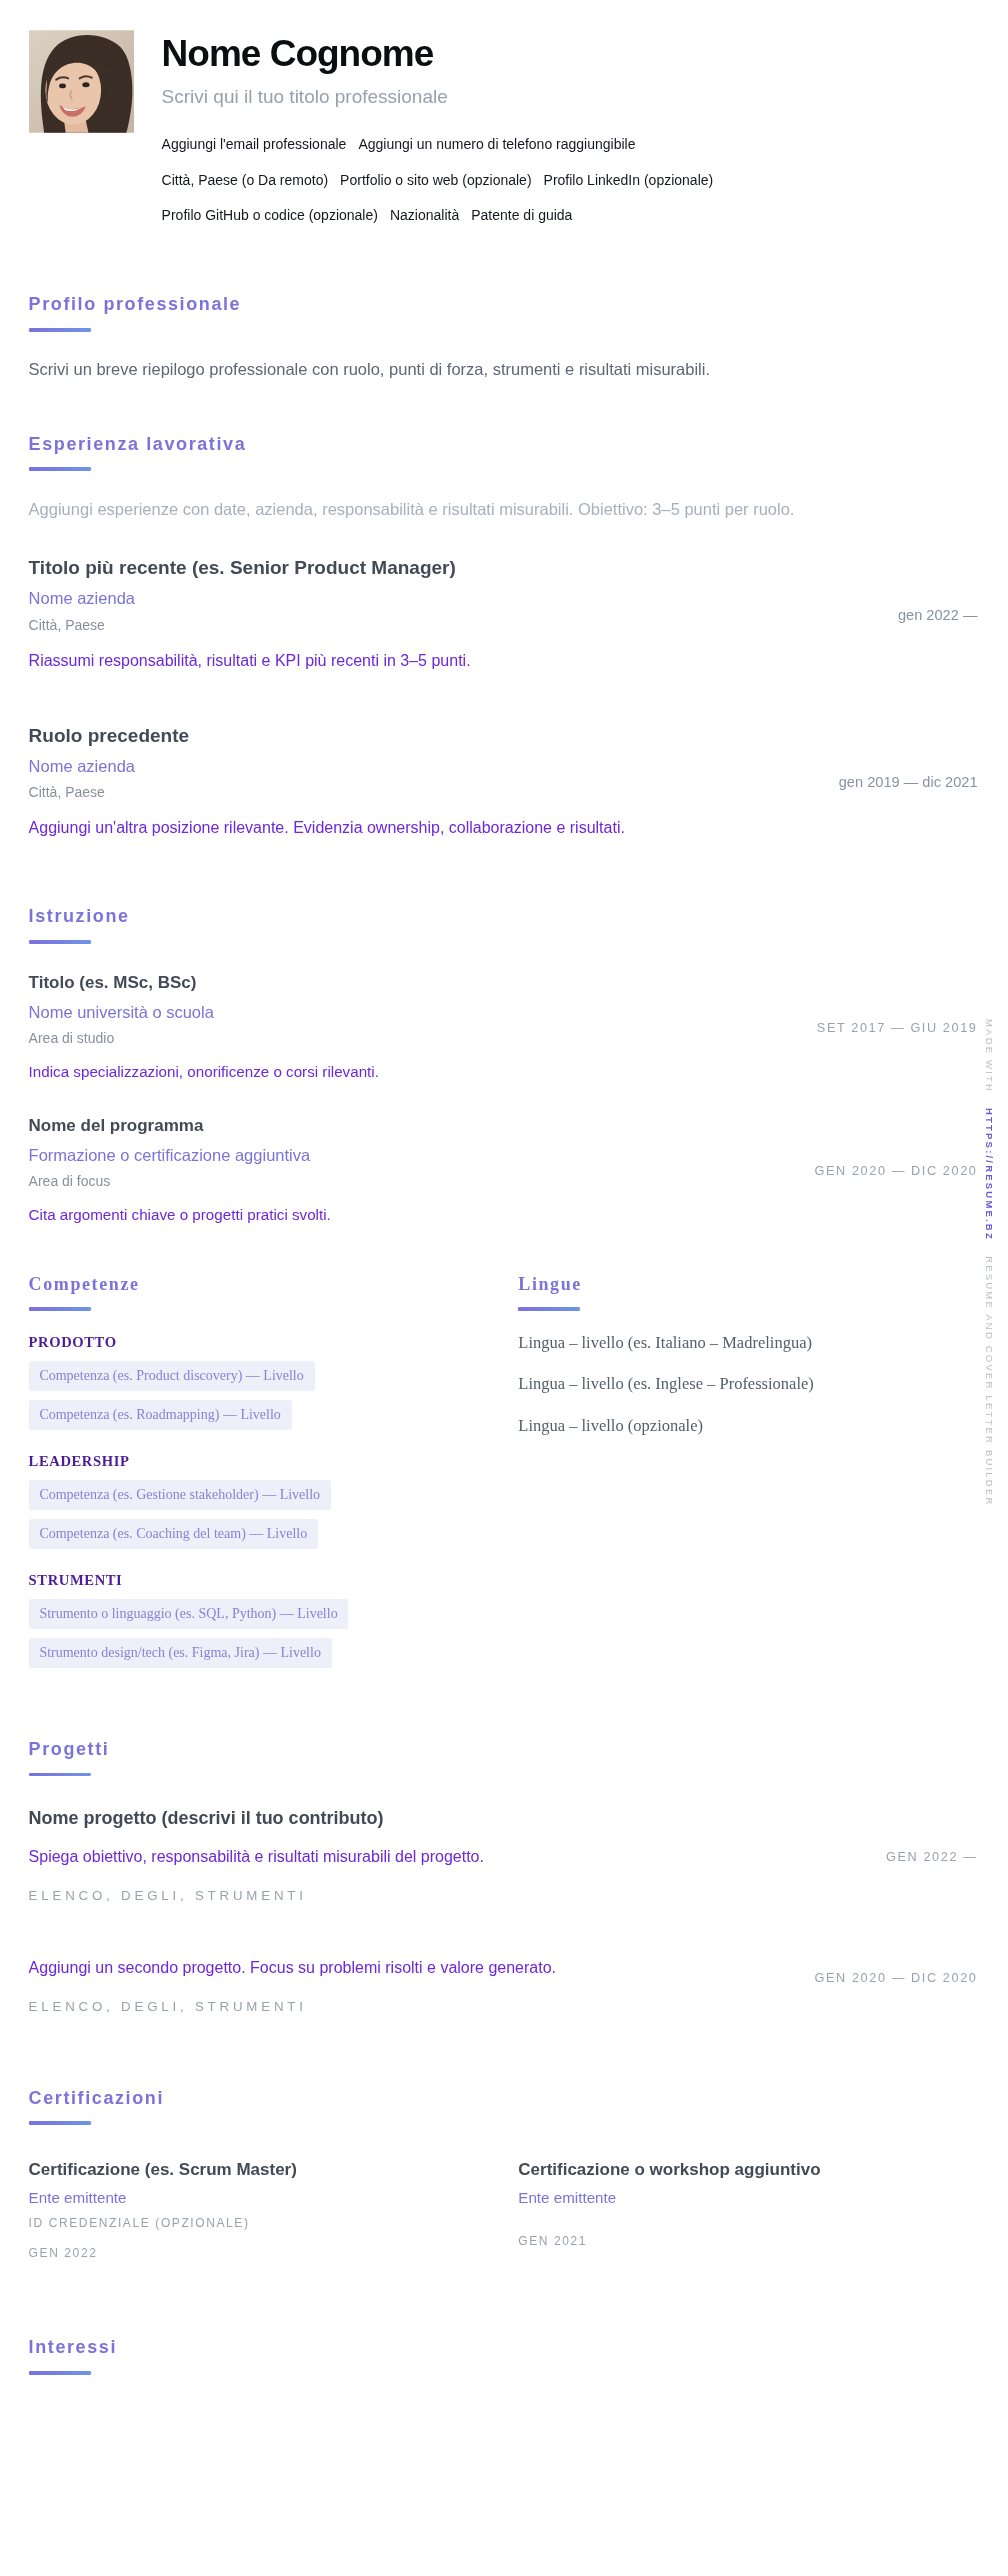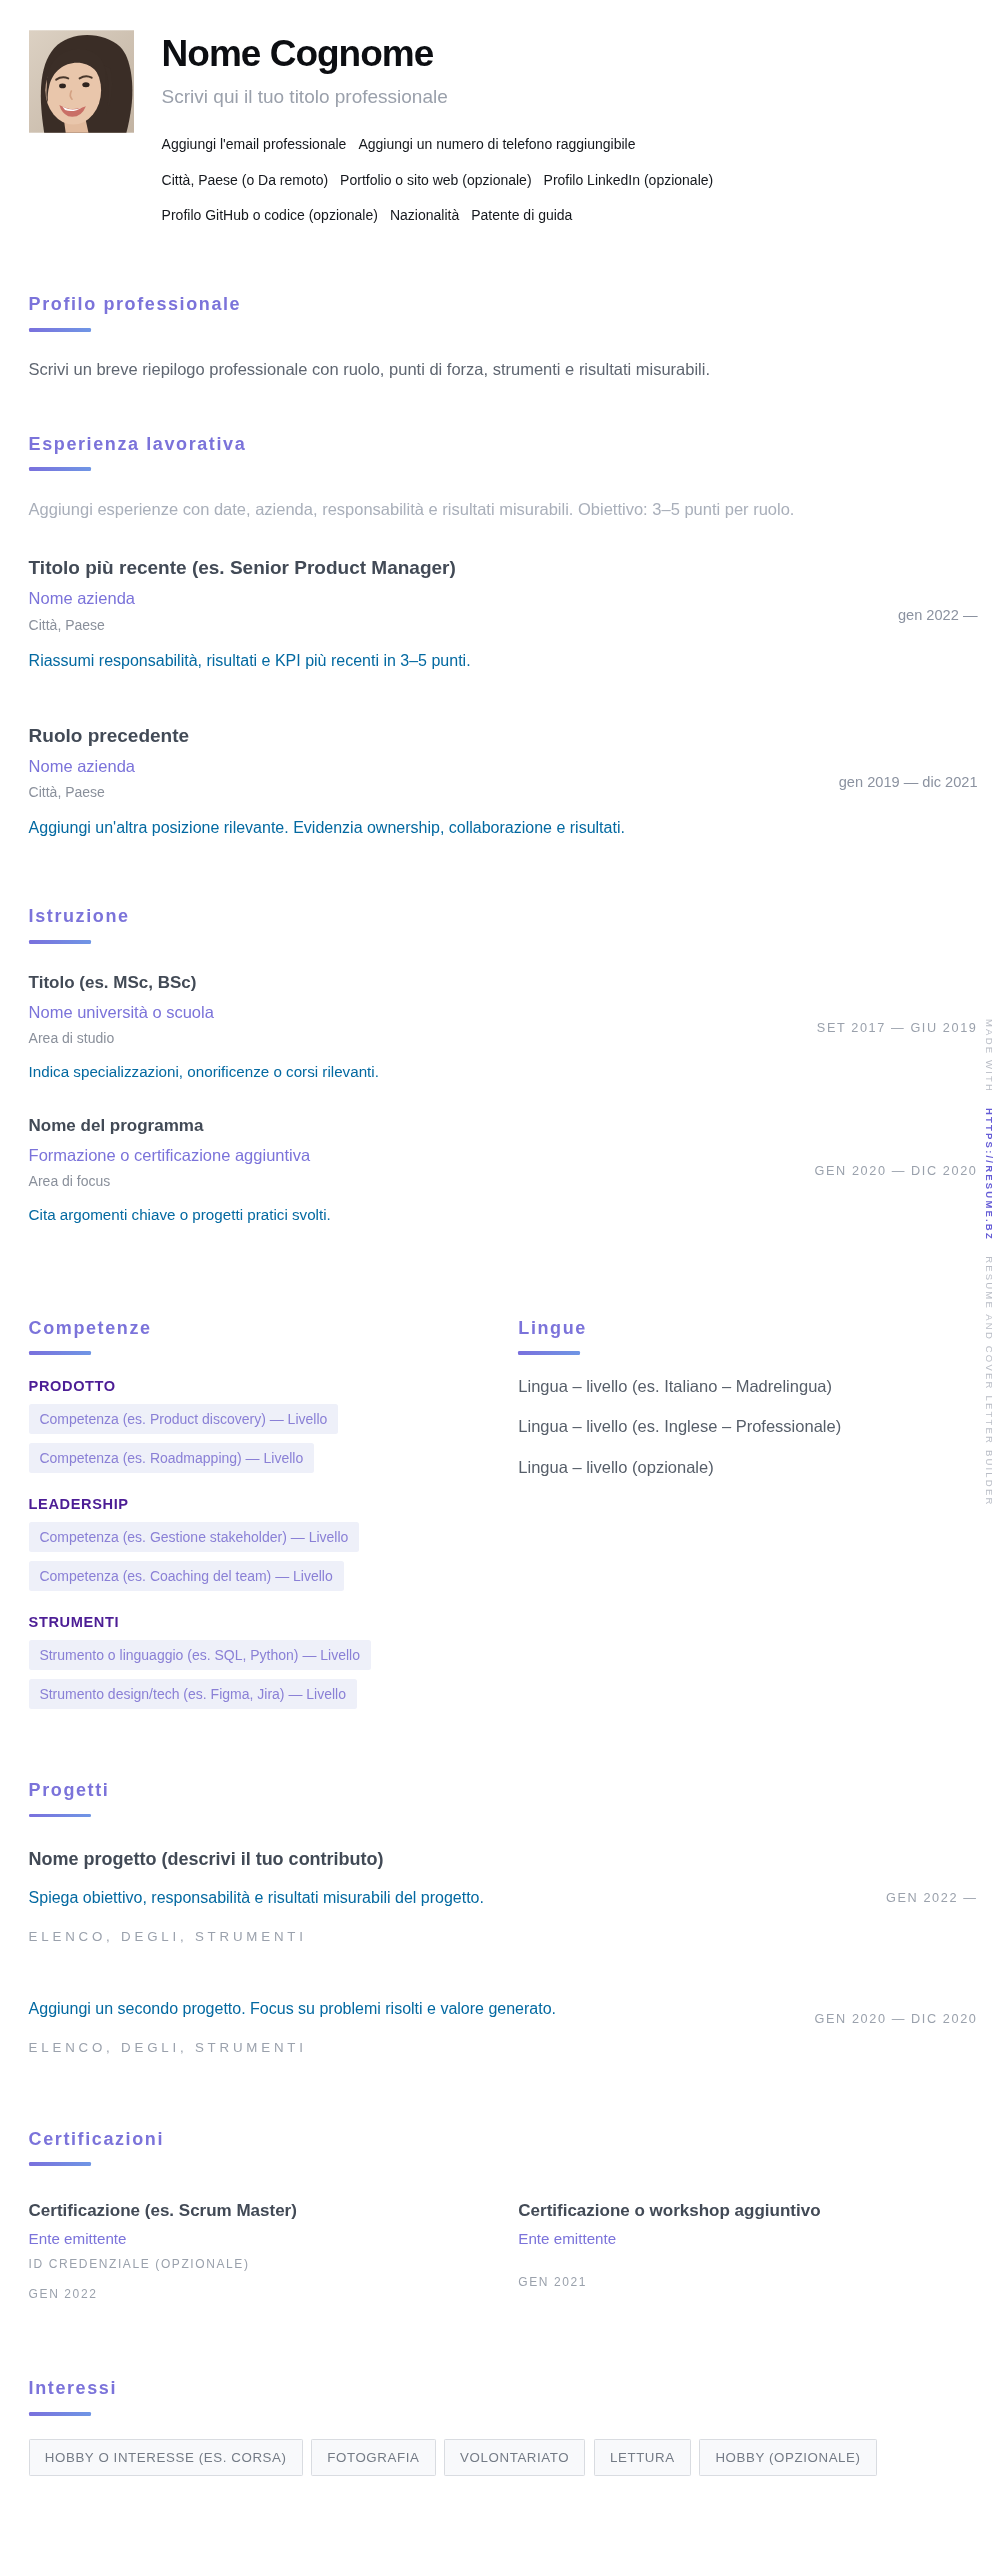--- a/index.html
+++ b/index.html
@@ -33,32 +33,32 @@
   .section-placeholder { font-size:16.5px; color:#a9afba; margin-top:24px; max-width:943px; line-height:1.75; }
 
   .entry { display:flex; justify-content:space-between; align-items:center; }
   .entry-left { max-width:711px; }
   .entry-dates { font-size:14.6px; color:#8b92a0; white-space:nowrap; padding-top:3.2px; }
   .entry-dates.caps { font-size:12.7px; letter-spacing:1.6px; color:#9aa1ac; }
   .entry-title { font-size:19px; font-weight:700; color:#424a56; }
   .entry-title.sm { font-size:17px; }
   .entry-company { font-size:16.5px; color:#7b73da; font-weight:500; margin-top:10.2px; display:inline-block; }
   .entry-location { font-size:14px; color:#8a909b; margin-top:8.3px; }
-  .entry-body { font-size:16px; color:#0369a1; margin-top:19px; }
+  .entry-body { font-size:16px; color:#6d28d9; margin-top:19px; }
   .entry-body.sm { font-size:15.2px; margin-top:16.5px; }
   .job-1 { margin-top:33px; }
   .job-2 { margin-top:55px; }
 
   #istruzione { margin-top:69px; }
   .edu-1 { margin-top:29px; }
   .edu-2 { margin-top:36px; }
 
   
   .two-col { display:grid; grid-template-columns:1fr 1fr; column-gap:30.5px; }
-  #competenze-row { margin-top:95px; }
+  #competenze-row { margin-top:51px;font-family:Liberation Serif, serif; }
   .skill-group-label { font-size:14.6px; font-weight:700; color:#4c1d95; letter-spacing:0.6px; margin-top:23px; }
   .skill-pill { display:table; background:#eef0f9; color:#8a80d6; font-size:14px;
                 padding:7px 10.8px; border-radius:2.5px; margin-top:9.5px; }
   .lang-item { font-size:16.5px; color:#565e69; margin-top:21.6px; }
   .lang-list { margin-top:7.6px; }
 
   #progetti { margin-top:71px; }
   .proj-1 { margin-top:32px; }
   .proj-2 { margin-top:37px; }
   .proj-title { font-size:18px; font-weight:700; color:#424a56; }
@@ -259,27 +259,20 @@
         <div class="cert-title">Certificazione o workshop aggiuntivo</div>
         <span class="cert-issuer">Ente emittente</span>
         <div class="cert-date solo">GEN 2021</div>
       </div>
     </div>
   </div>
 
   <div class="section" id="interessi">
     <div class="section-heading">Interessi</div>
     <div class="heading-bar"></div>
-    <div class="interest-row">
-      <div class="interest-pill">HOBBY O INTERESSE (ES. CORSA)</div>
-      <div class="interest-pill">FOTOGRAFIA</div>
-      <div class="interest-pill">VOLONTARIATO</div>
-      <div class="interest-pill">LETTURA</div>
-      <div class="interest-pill">HOBBY (OPZIONALE)</div>
-    </div>
   </div>
 
 </div>
 
 <div class="watermark">
   <span>MADE WITH</span>
   <span class="wm-link">HTTPS://RESUME.BZ</span>
   <span>RESUME AND COVER LETTER BUILDER</span>
 </div>
 

